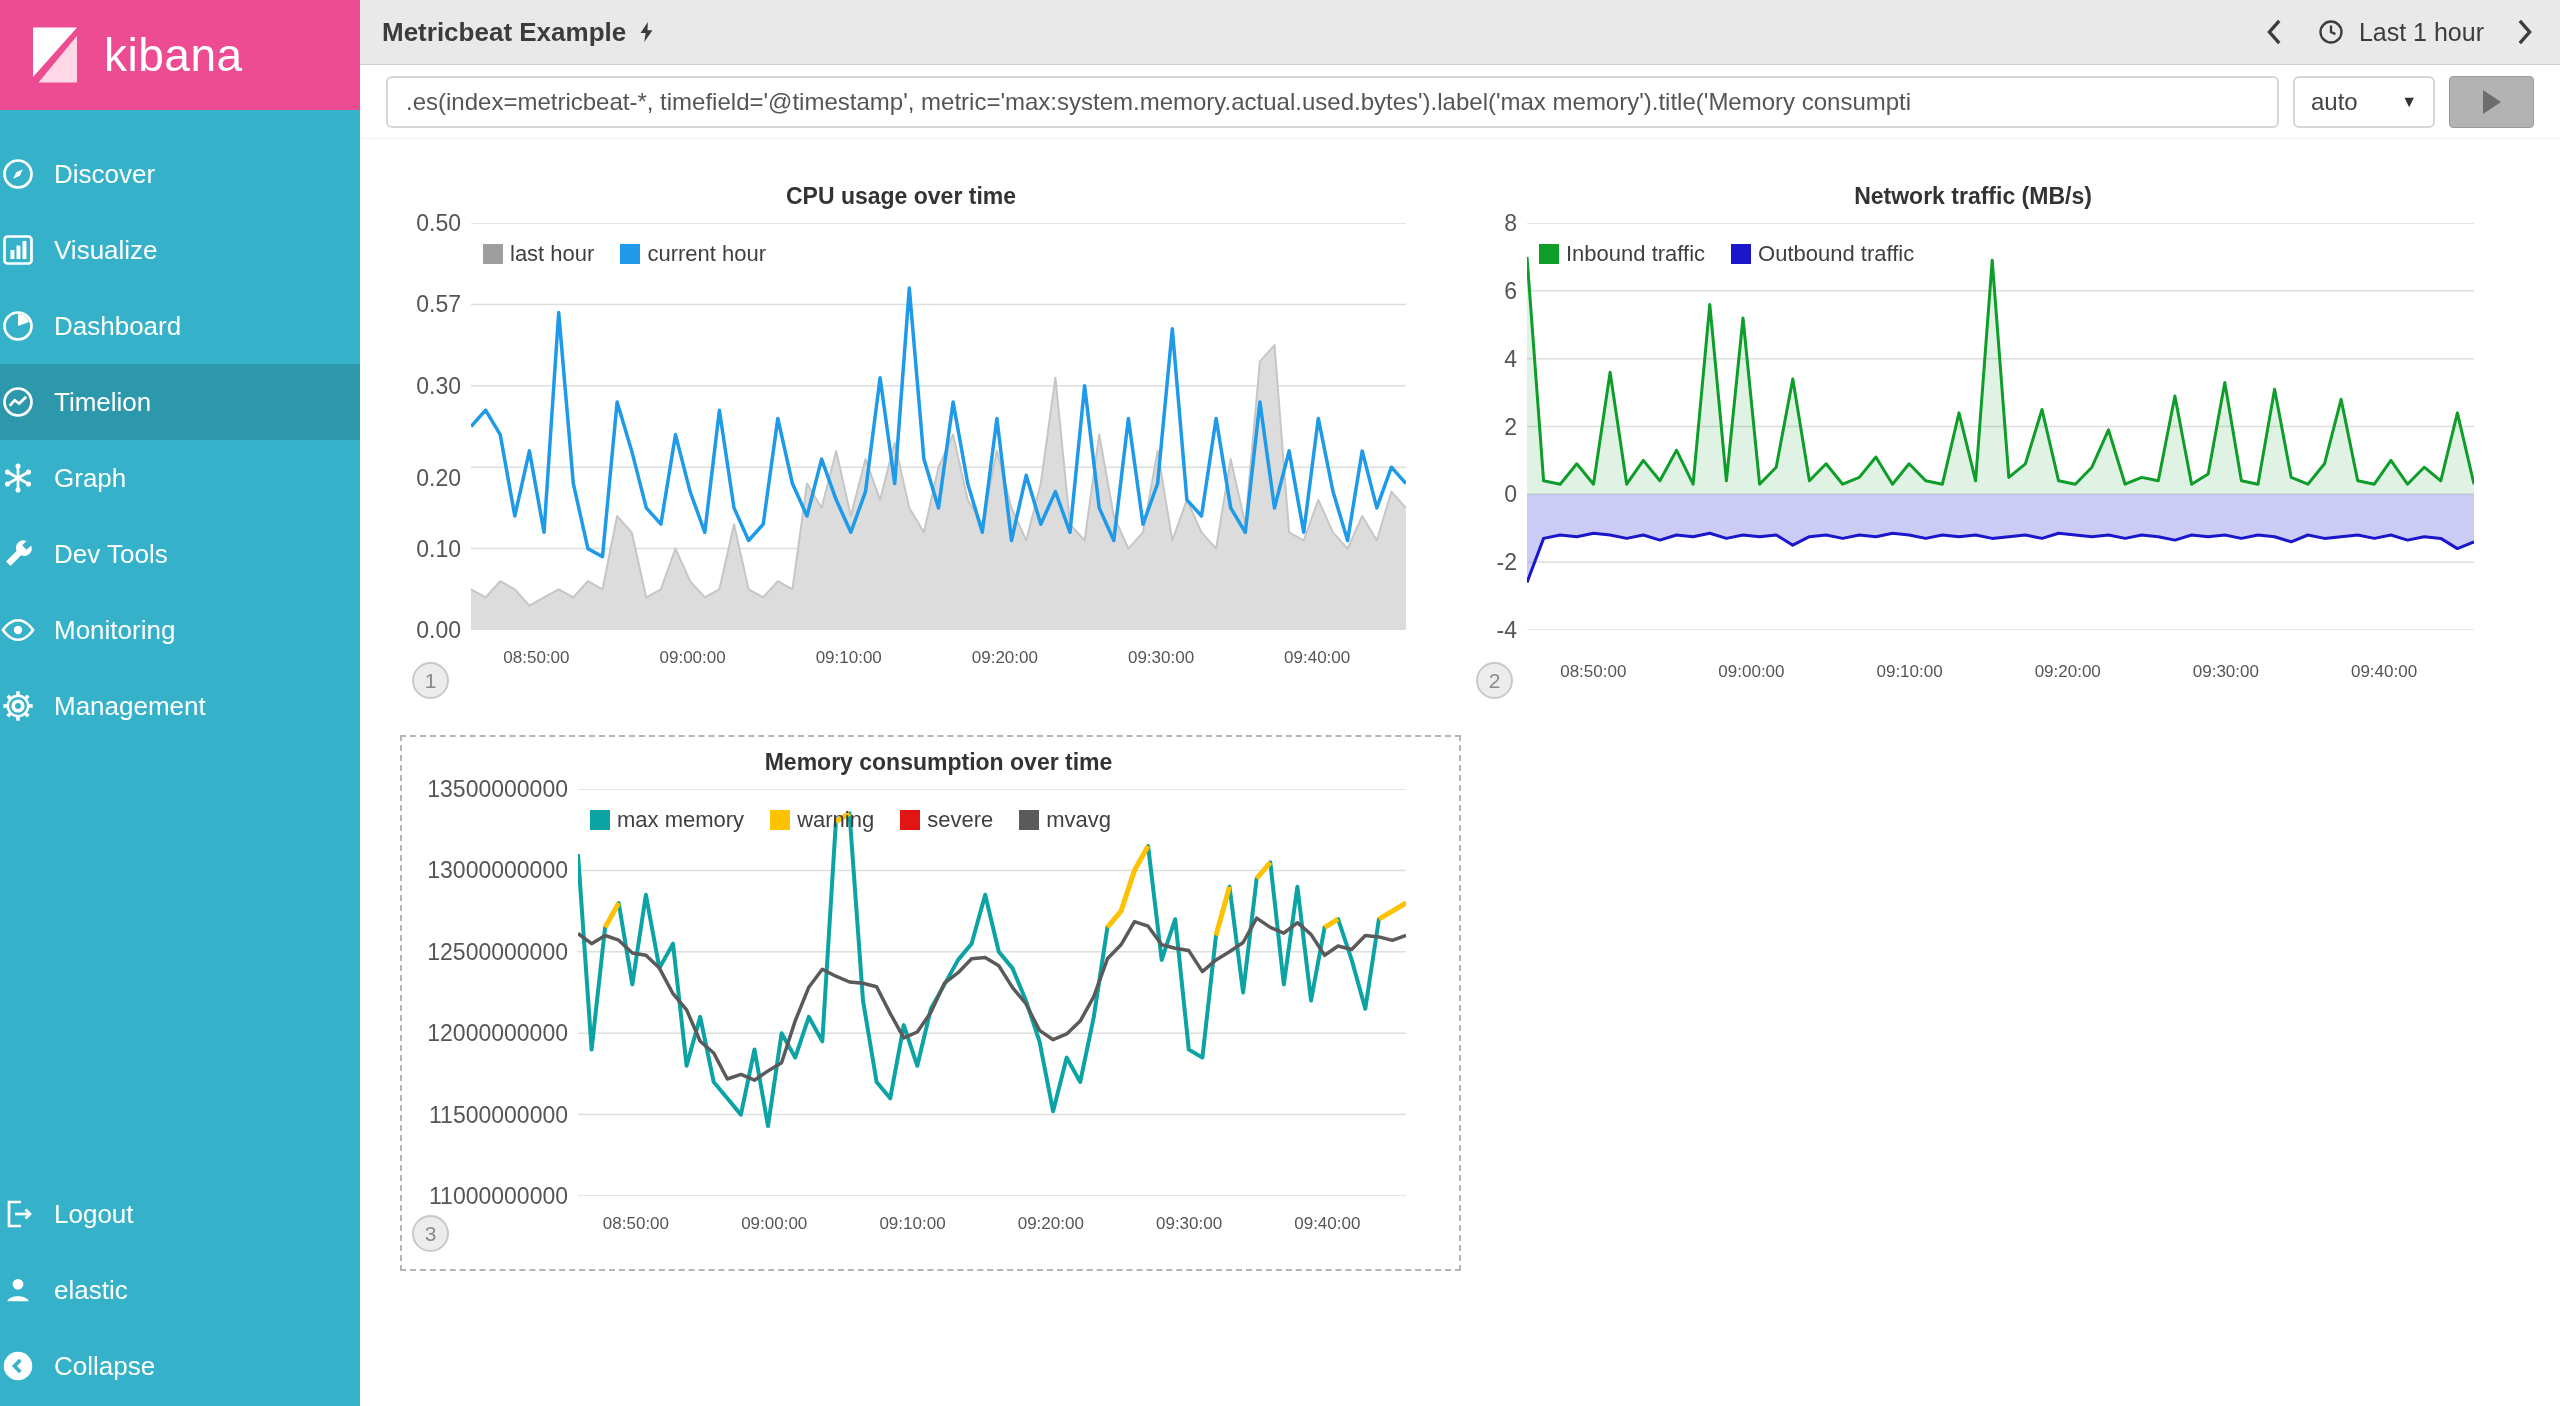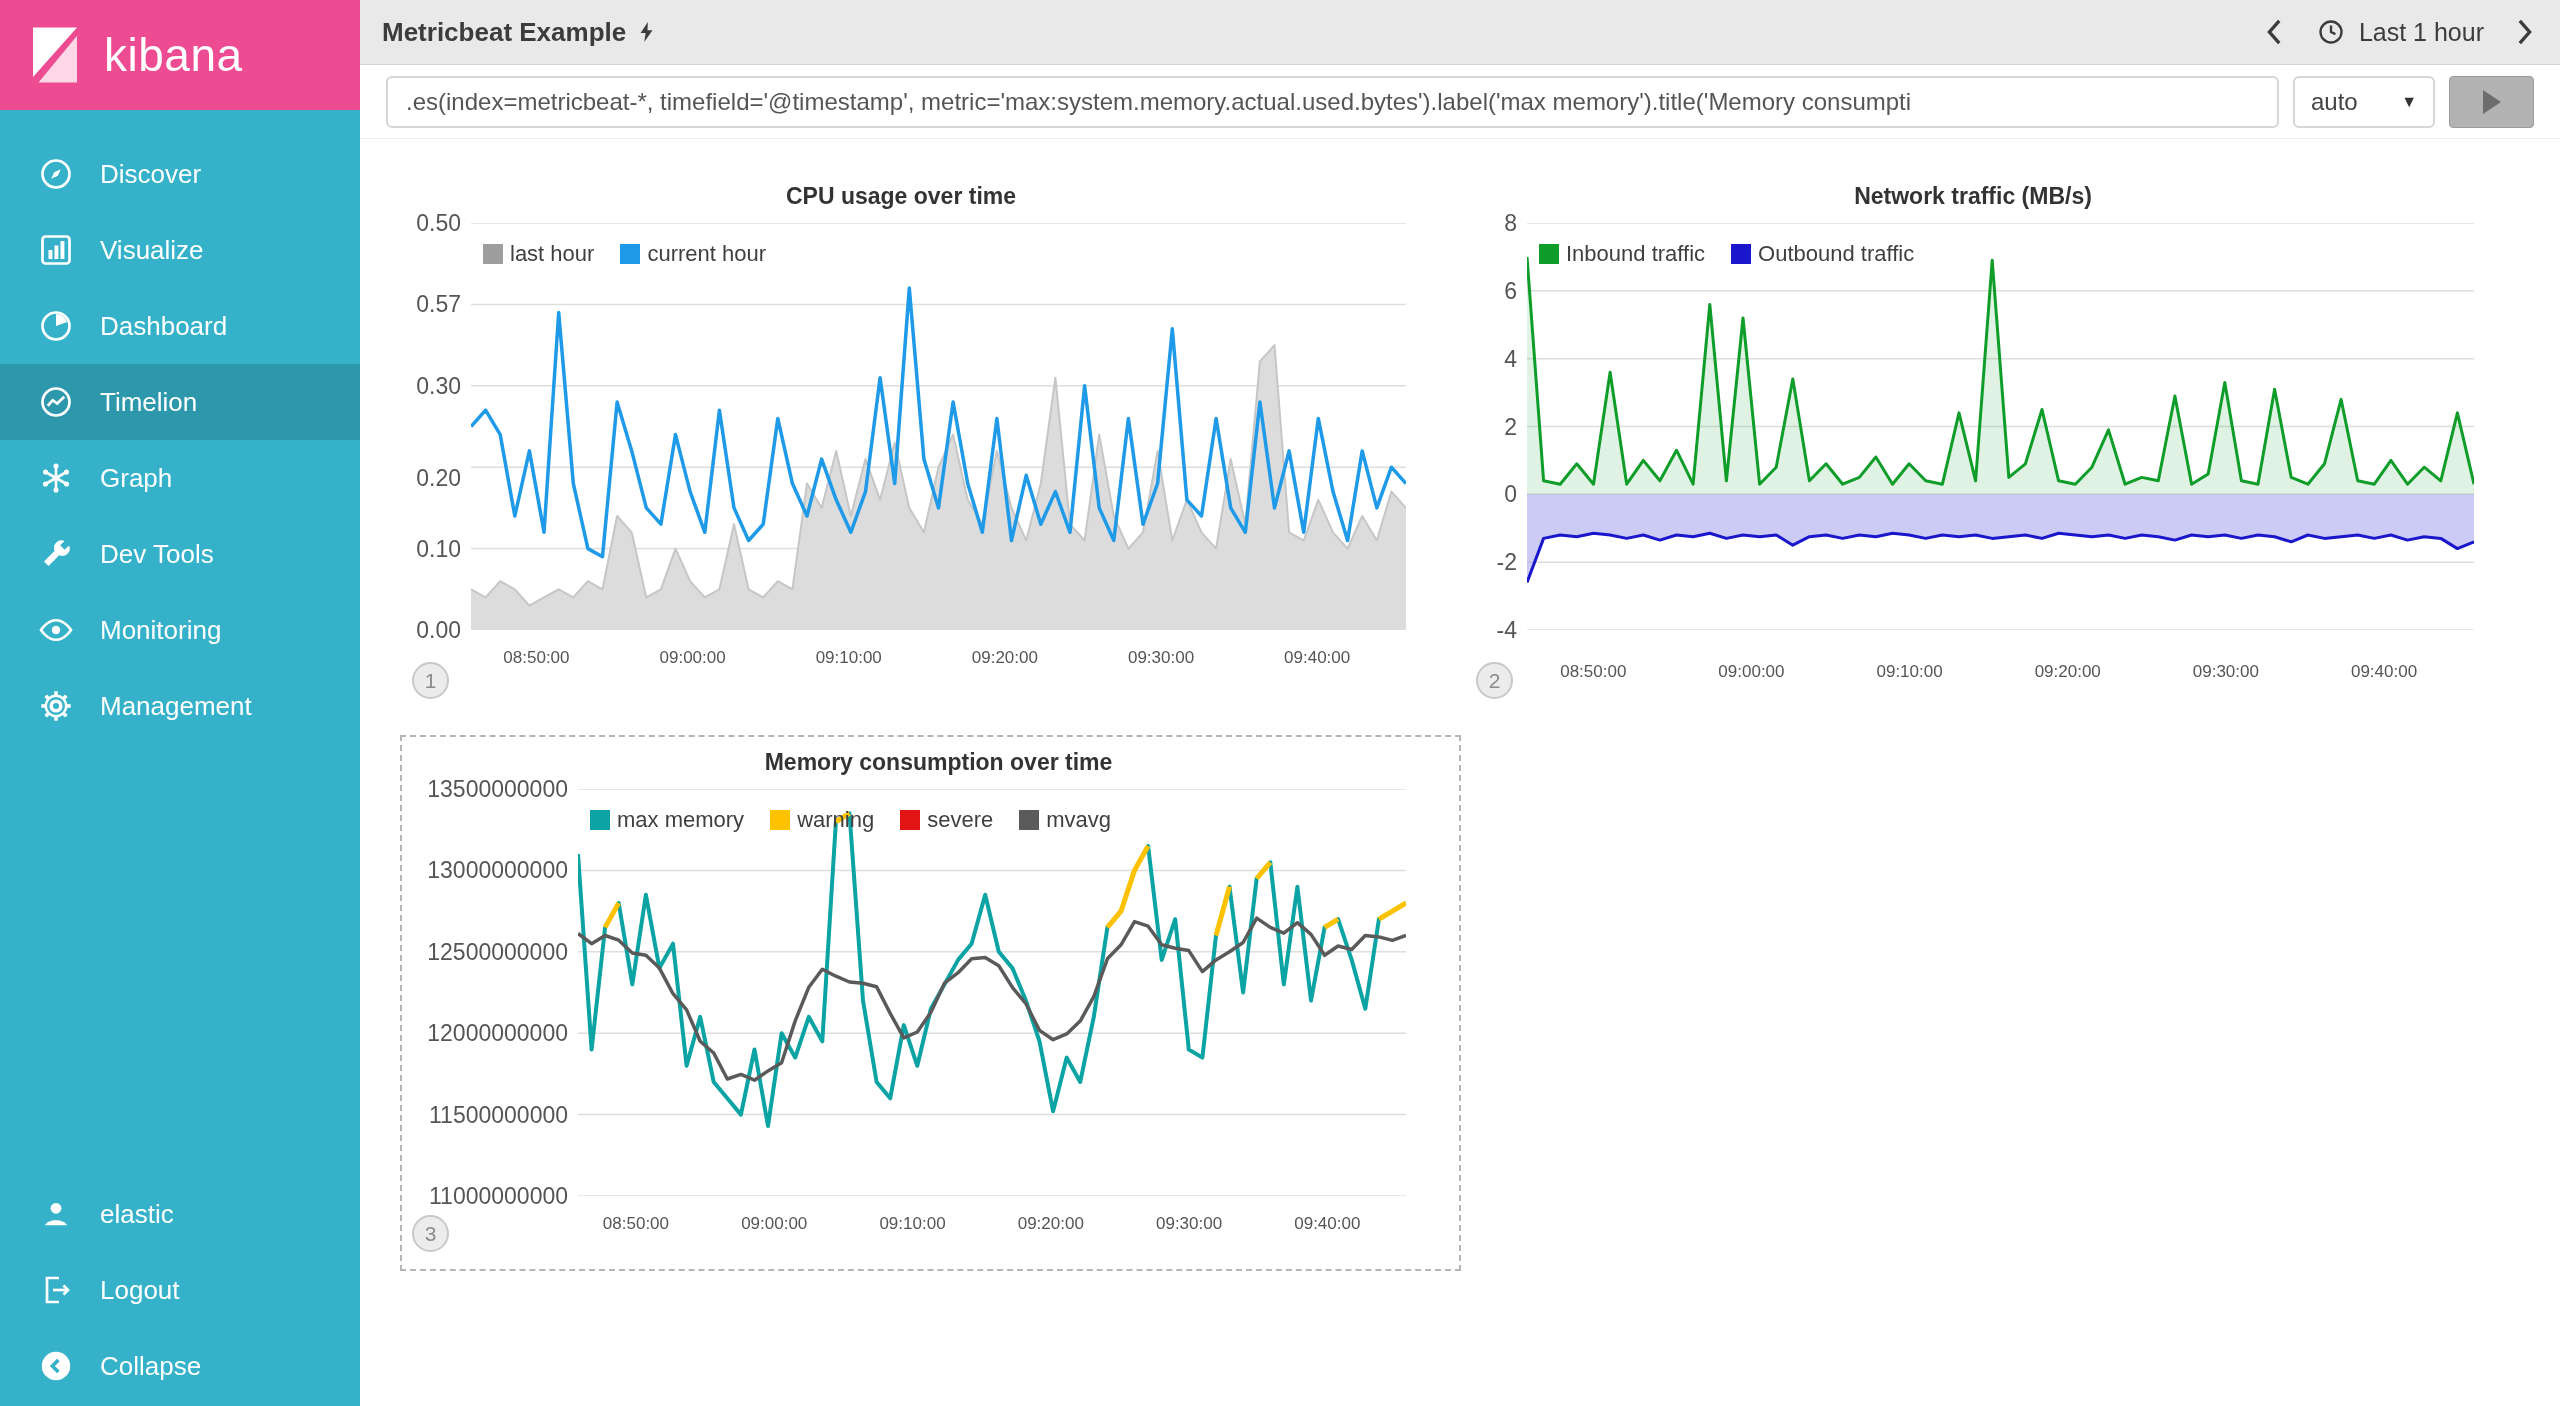--- a/index.html
+++ b/index.html
@@ -6,21 +6,21 @@
   html,body { width:2560px; height:1406px; overflow:hidden; background:#fff;
     font-family:"Liberation Sans", sans-serif; }
   .app { display:flex; width:100%; height:100%; }
 
   
   .sidebar { width:360px; height:100%; background:#35b2c9; position:relative; flex:0 0 360px; }
   .logo-block { height:110px; background:#ee4c92; display:flex; align-items:center; padding-left:22px; gap:16px; }
   .logo-mark { width:66px; height:66px; }
   .logo-text { color:#fff; font-size:46px; font-weight:400; letter-spacing:0.5px; }
   .nav { margin-top:26px; }
-  .nav-item { height:76px; display:flex; align-items:center; padding-left:38px; gap:26px; cursor:pointer; color:#fff; font-size:26px; }
+  .nav-item { height:76px; display:flex; align-items:center; gap:18px; cursor:pointer; color:#fff; font-size:26px; }
   .nav-item.selected { background:rgba(0,0,0,0.15); }
   .nav-item svg { width:36px; height:36px; flex:0 0 36px; }
   .sidebar-bottom { position:absolute; bottom:0; left:0; right:0; padding-bottom:2px; }
 
   
   .main { flex:1; display:flex; flex-direction:column; height:100%; }
   .topbar { height:65px; background:#e9e9e9; border-bottom:1px solid #d2d2d2; display:flex; align-items:center; padding:0 26px 0 22px; }
   .topbar-title { font-size:26px; font-weight:bold; color:#3c3c3c; display:flex; align-items:center; gap:10px; }
   .topbar-spacer { flex:1; }
   .topbar-menu { display:flex; align-items:center; gap:40px; }
@@ -158,32 +158,32 @@
           <line x1="5.1" y1="18.9" x2="7.3" y2="16.7"></line>
             <line x1="16.7" y1="7.3" x2="18.9" y2="5.1"></line>
         </svg>
         <span>Management</span>
       </div>
     </div>
 
     <div class="sidebar-bottom">
       <div class="nav-item">
         <svg viewBox="0 0 24 24" fill="none" stroke="#fff" stroke-width="1.8">
-          <circle cx="12" cy="8.2" r="3.6" fill="#fff" stroke="none"></circle>
-          <path d="M4.8 19.5c1.6-4.4 12.8-4.4 14.4 0z" fill="#fff" stroke="none"></path>
-        </svg>
-        <span>elastic</span>
-      </div>
-      <div class="nav-item">
-        <svg viewBox="0 0 24 24" fill="none" stroke="#fff" stroke-width="1.8">
           <path d="M14 4H6v16h8"></path>
           <line x1="10" y1="12" x2="20" y2="12"></line>
           <polyline points="17,9 20,12 17,15"></polyline>
         </svg>
         <span>Logout</span>
+      </div>
+      <div class="nav-item">
+        <svg viewBox="0 0 24 24" fill="none" stroke="#fff" stroke-width="1.8">
+          <circle cx="12" cy="8.2" r="3.6" fill="#fff" stroke="none"></circle>
+          <path d="M4.8 19.5c1.6-4.4 12.8-4.4 14.4 0z" fill="#fff" stroke="none"></path>
+        </svg>
+        <span>elastic</span>
       </div>
       <div class="nav-item">
         <svg viewBox="0 0 24 24">
           <circle cx="12" cy="12" r="9.5" fill="#fff"></circle>
           <polyline points="13.6,8 9.6,12 13.6,16" fill="none" stroke="#35b2c9" stroke-width="2.4"></polyline>
         </svg>
         <span>Collapse</span>
       </div>
     </div>
   </div>

